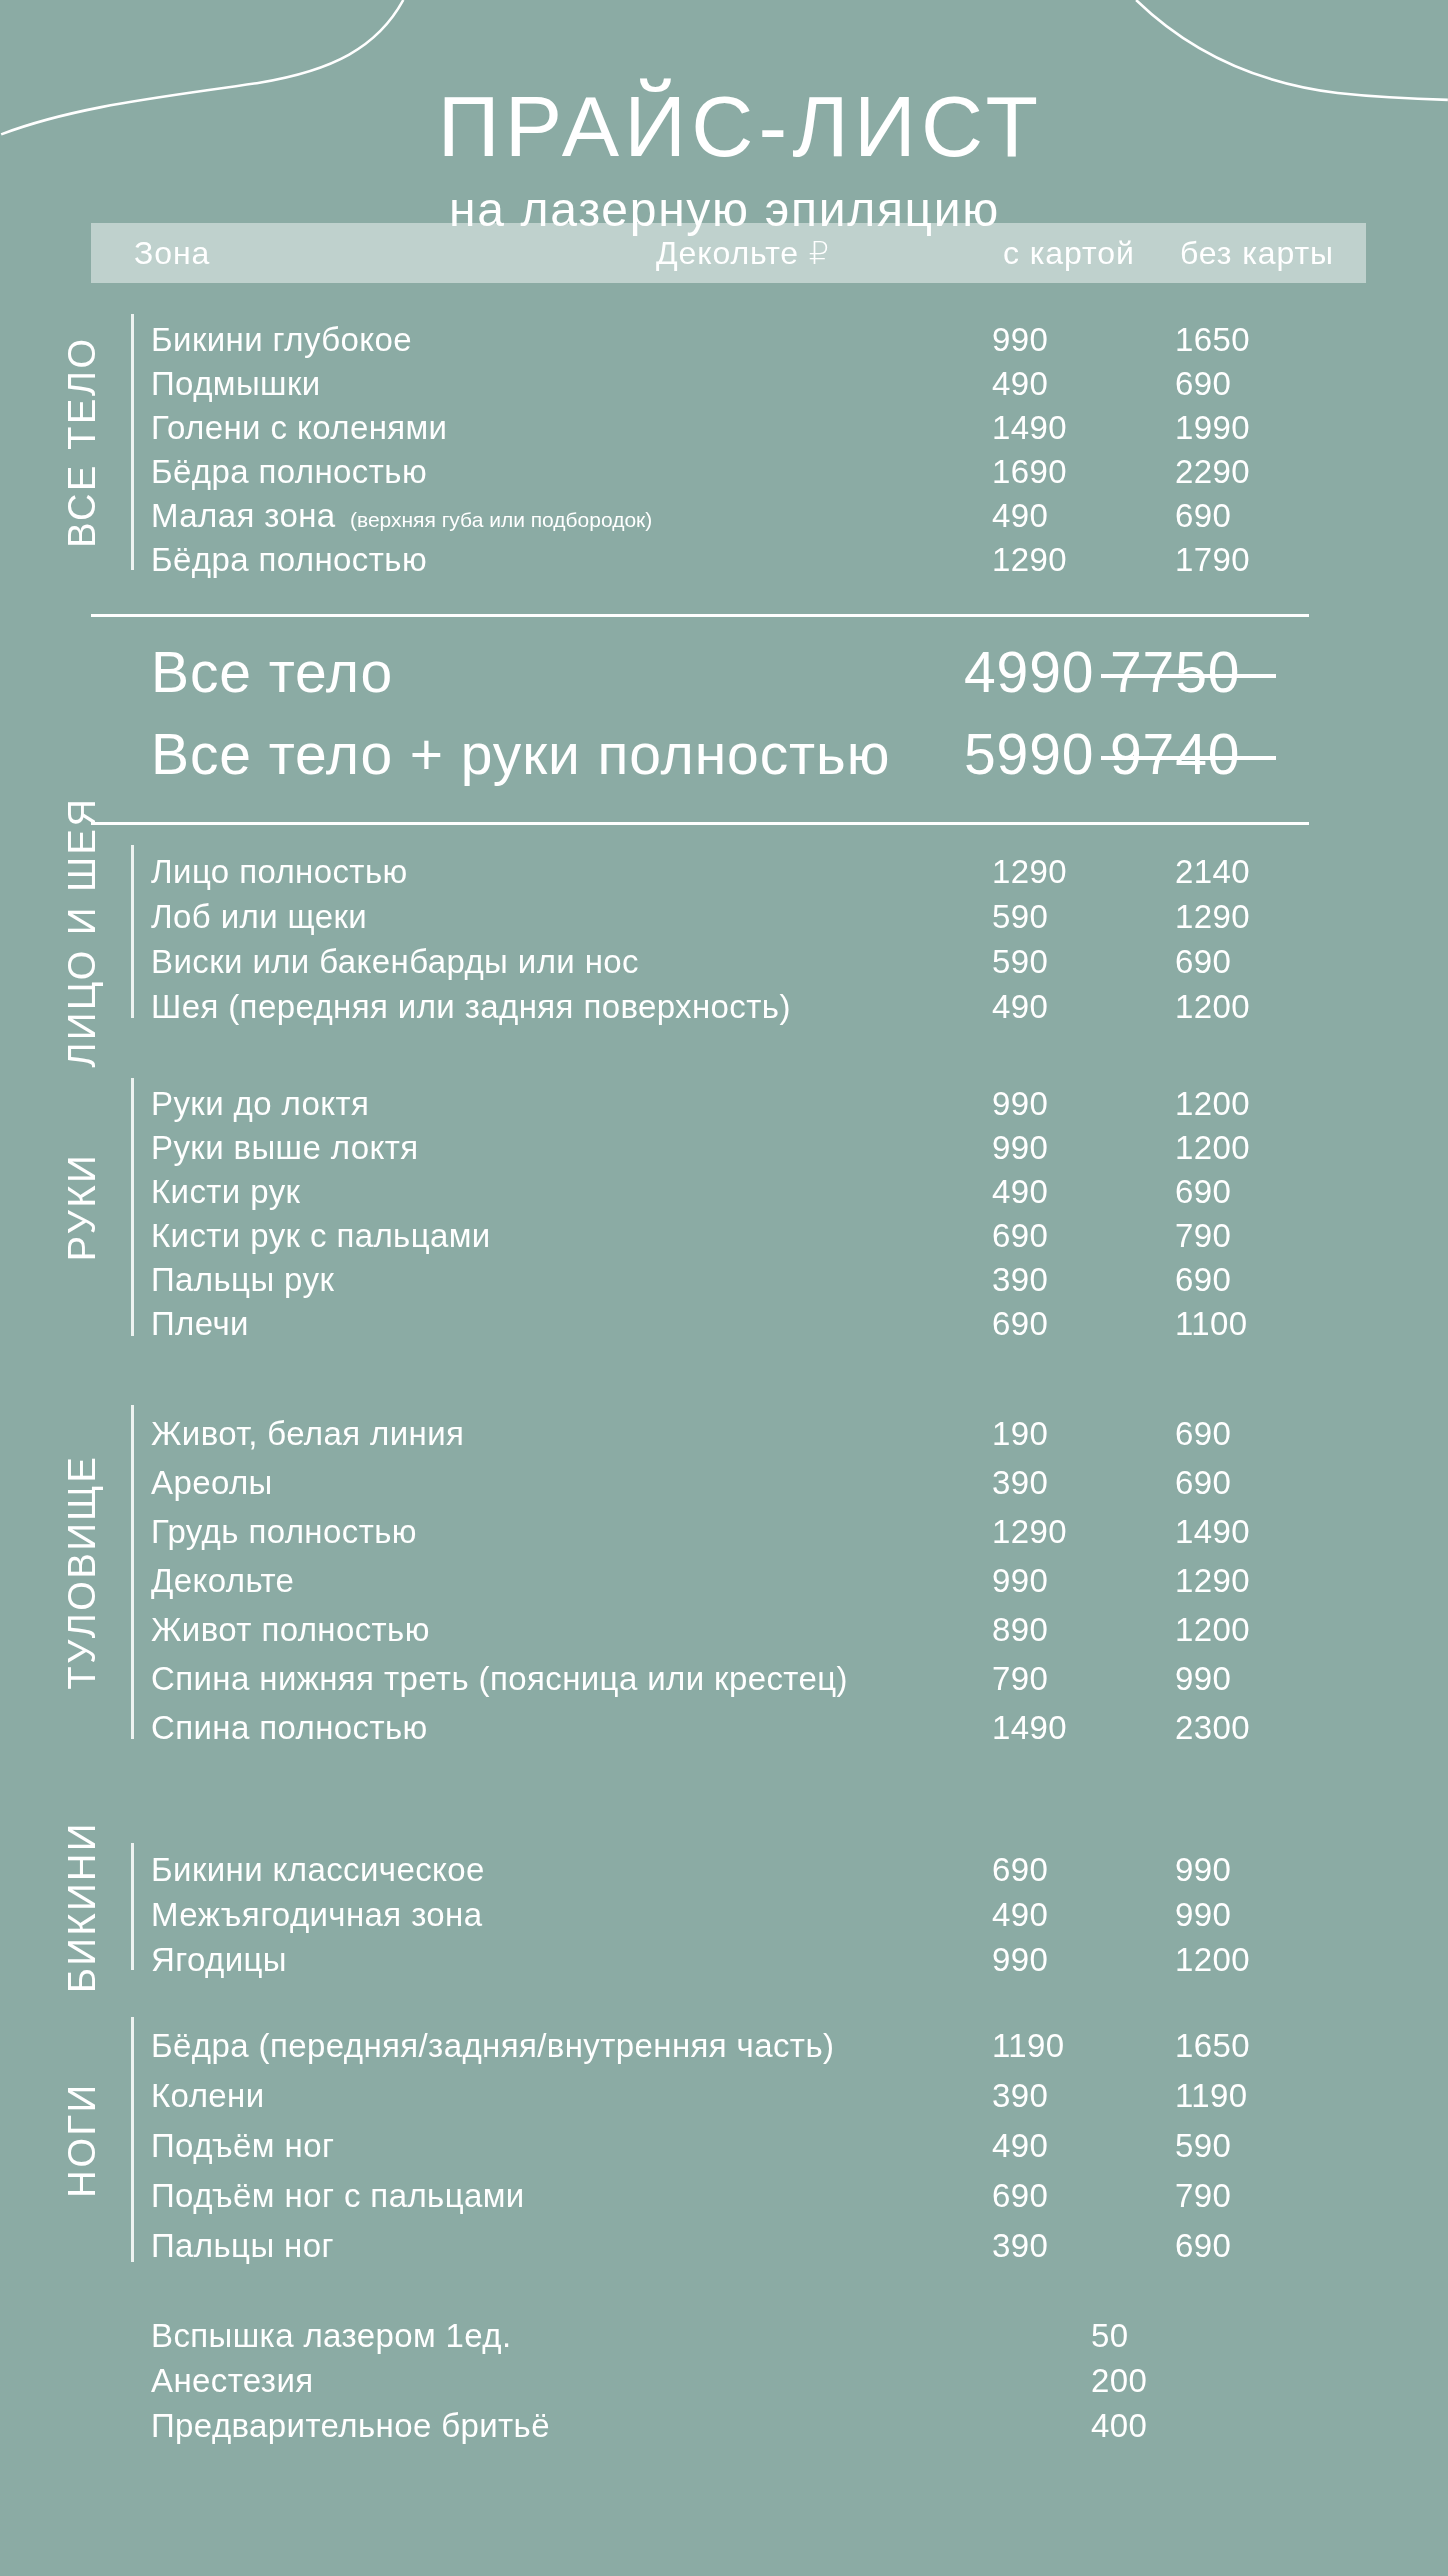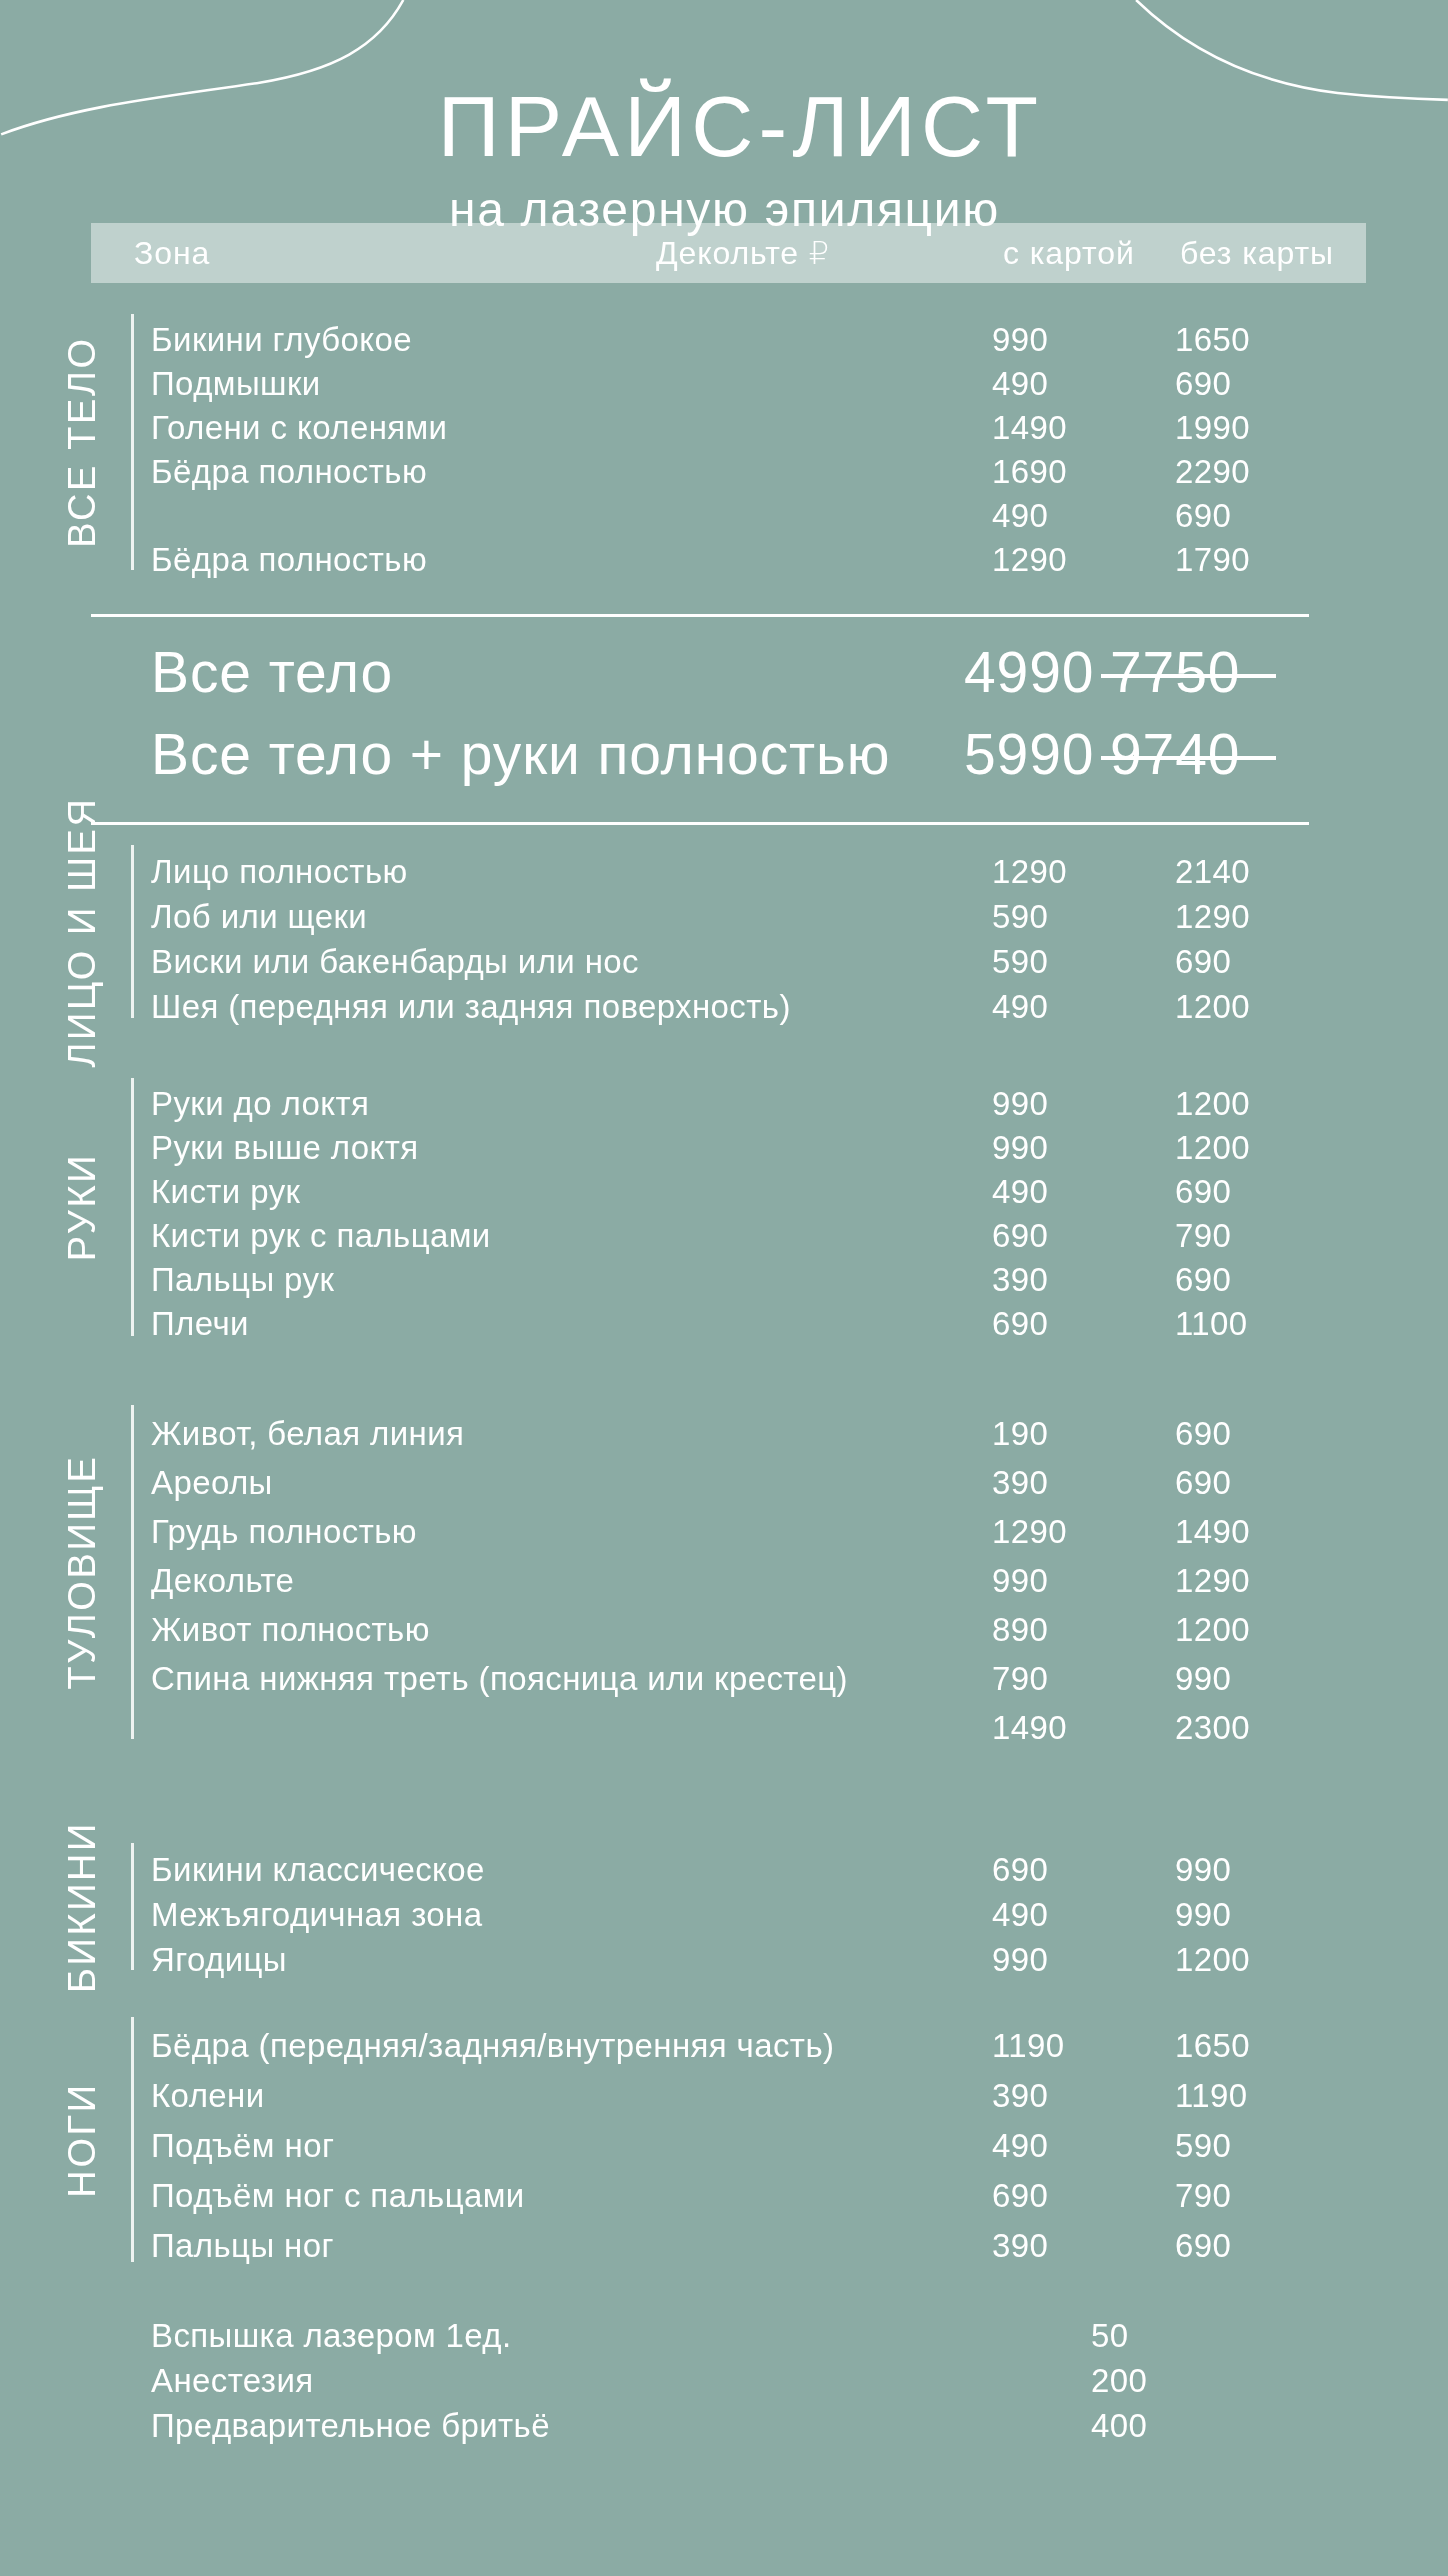--- a/index.html
+++ b/index.html
@@ -105,20 +105,21 @@
             <span class="zone">Голени с коленями</span>
             <span class="p1">1490</span>
             <span class="p2">1990</span>
           </div>
           <div class="row">
             <span class="zone">Бёдра полностью</span>
             <span class="p1">1690</span>
             <span class="p2">2290</span>
           </div>
           <div class="row">
+            <span class="zone">Малая зона<span class="note"> (верхняя губа или подбородок)</span></span>
             <span class="p1">490</span>
             <span class="p2">690</span>
           </div>
           <div class="row">
             <span class="zone">Бёдра полностью</span>
             <span class="p1">1290</span>
             <span class="p2">1790</span>
           </div>
         </div>
       </div>
@@ -212,20 +213,21 @@
             <span class="zone">Живот полностью</span>
             <span class="p1">890</span>
             <span class="p2">1200</span>
           </div>
           <div class="row">
             <span class="zone">Спина нижняя треть (поясница или крестец)</span>
             <span class="p1">790</span>
             <span class="p2">990</span>
           </div>
           <div class="row">
+            <span class="zone">Спина полностью</span>
             <span class="p1">1490</span>
             <span class="p2">2300</span>
           </div>
         </div>
       </div>
       <div class="section" data-sec-id="4">
         <div class="vline"></div>
         <div class="sec-label">БИКИНИ</div>
         <div class="rows">
           <div class="row">

